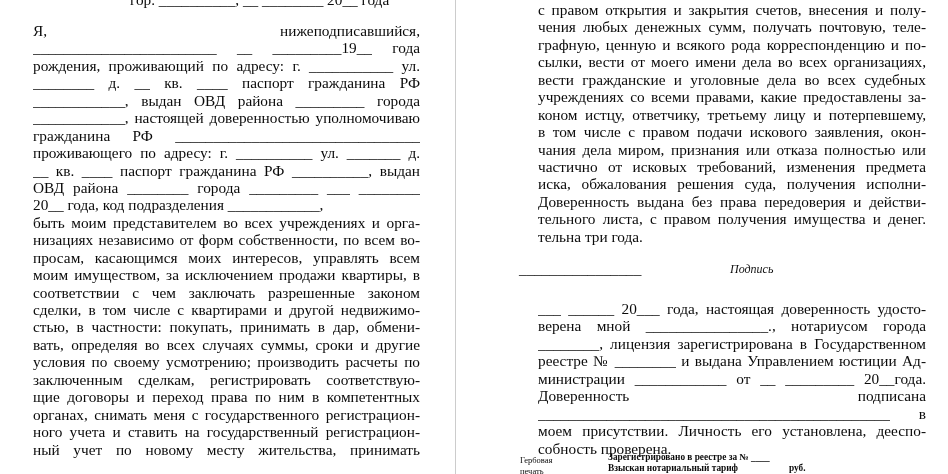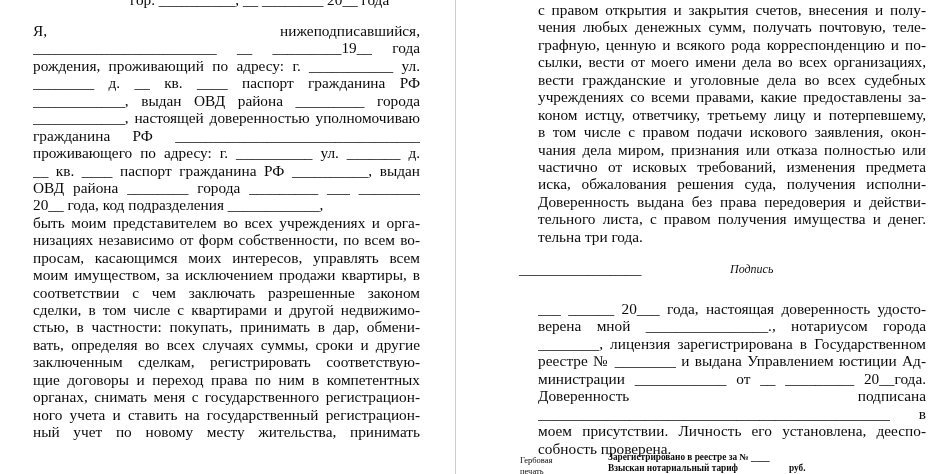--- a/index.html
+++ b/index.html
@@ -61,20 +61,21 @@
         <div class="line">ОВД района ________ города _________ ___ ________</div>
         <div class="line last">20__ года, код подразделения ____________,</div>
         <div class="line">быть моим представителем во всех учреждениях и орга-</div>
         <div class="line">низациях независимо от форм собственности, по всем во-</div>
         <div class="line">просам, касающимся моих интересов, управлять всем</div>
         <div class="line">моим имуществом, за исключением продажи квартиры, в</div>
         <div class="line">соответствии с чем заключать разрешенные законом</div>
         <div class="line">сделки, в том числе с квартирами и другой недвижимо-</div>
         <div class="line">стью, в частности: покупать, принимать в дар, обмени-</div>
         <div class="line">вать, определяя во всех случаях суммы, сроки и другие</div>
+        <div class="line">условия по своему усмотрению; производить расчеты по</div>
         <div class="line">заключенным сделкам, регистрировать соответствую-</div>
         <div class="line">щие договоры и переход права по ним в компетентных</div>
         <div class="line">органах, снимать меня с государственного регистрацион-</div>
         <div class="line">ного учета и ставить на государственный регистрацион-</div>
         <div class="line">ный учет по новому месту жительства, принимать</div>
       </div>
   </div>
 
   <div class="col col-right">
     <div class="lines right-para1">

